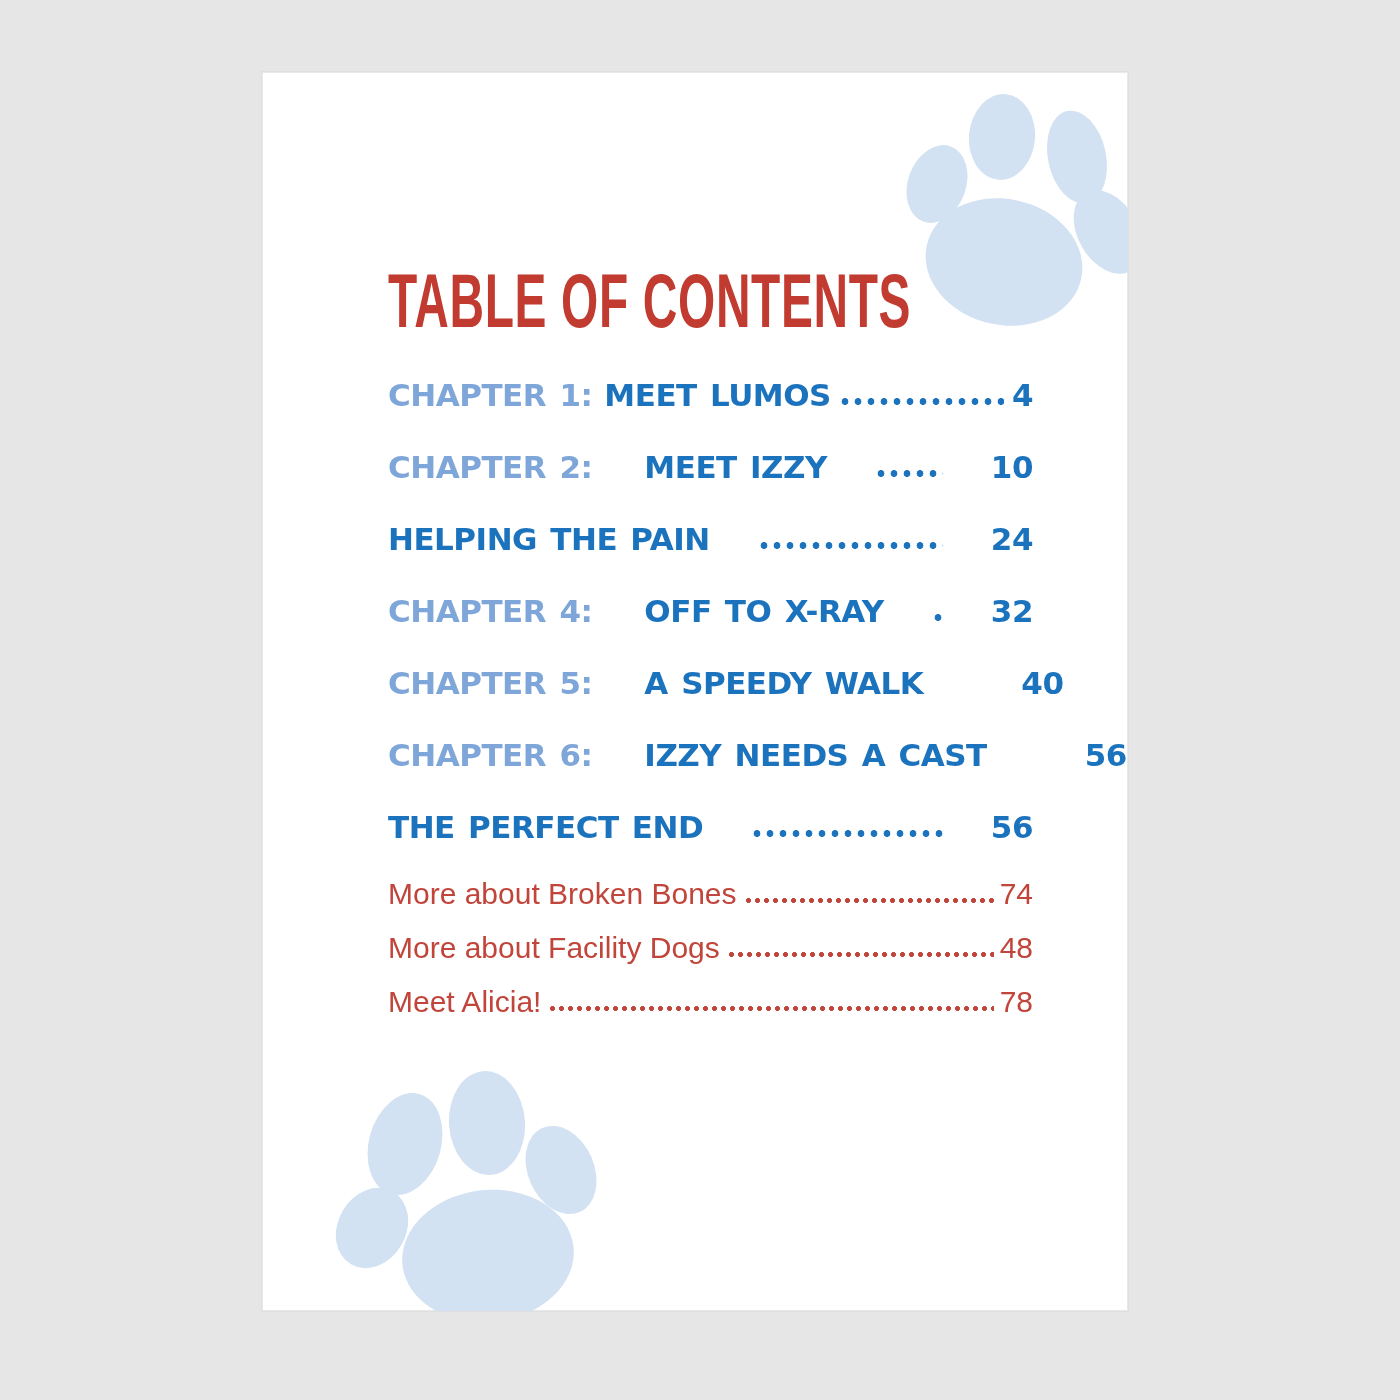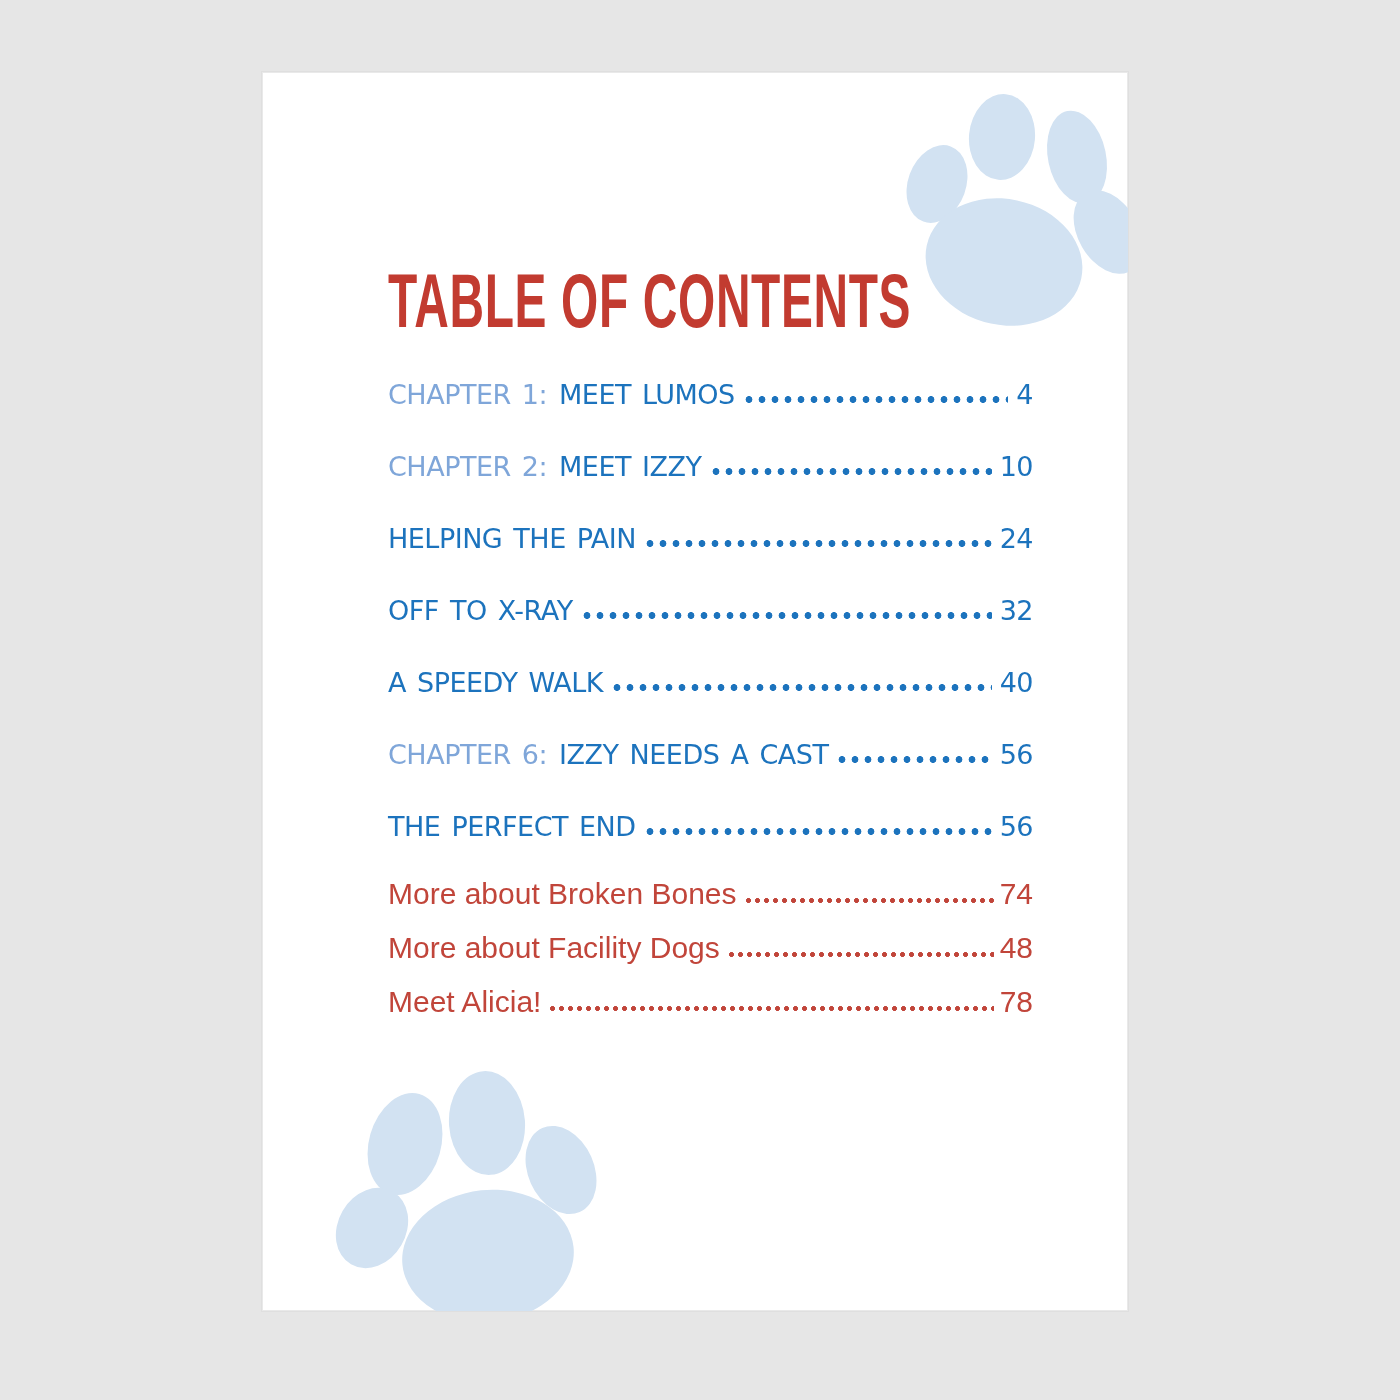--- a/index.html
+++ b/index.html
@@ -51,25 +51,25 @@
     width: 645px;
   }
   .extras {
     position: absolute;
     left: 126px; top: 804px;
     width: 645px;
   }
   .row { display: flex; align-items: baseline; white-space: nowrap; }
 
   .chapters .row { height: 44px; }
-  .chapters .row + .row { margin-top: 28px; }
+  .chapters .row + .row { margin-top: 28px; gap: 40px; }
   .ch-label, .ch-title, .ch-page {
     font-family: "DejaVu Sans", sans-serif;
-    font-weight: normal;
-    font-size: 27px;
+    font-weight: bold;
+    font-size: 31px;
     line-height: 44px;
     letter-spacing: -0.5px;
     word-spacing: 3px;
   }
   .ch-label { color: var(--label-blue); margin-right: 12px; }
   .ch-title { color: var(--chapter-blue); }
   .ch-page  { color: var(--chapter-blue); text-align: right; }
 
   .leader {
     flex: 1 1 auto;
@@ -133,25 +133,27 @@
       <span class="ch-title">MEET IZZY</span>
       <span class="leader"></span>
       <span class="ch-page">10</span>
     </div>
     <div class="row">
       <span class="ch-title">HELPING THE PAIN</span>
       <span class="leader"></span>
       <span class="ch-page">24</span>
     </div>
     <div class="row">
+      <span class="ch-label">CHAPTER 4:</span>
       <span class="ch-title">OFF TO X-RAY</span>
       <span class="leader"></span>
       <span class="ch-page">32</span>
     </div>
     <div class="row">
+      <span class="ch-label">CHAPTER 5:</span>
       <span class="ch-title">A SPEEDY WALK</span>
       <span class="leader"></span>
       <span class="ch-page">40</span>
     </div>
     <div class="row">
       <span class="ch-label">CHAPTER 6:</span>
       <span class="ch-title">IZZY NEEDS A CAST</span>
       <span class="leader"></span>
       <span class="ch-page">56</span>
     </div>

